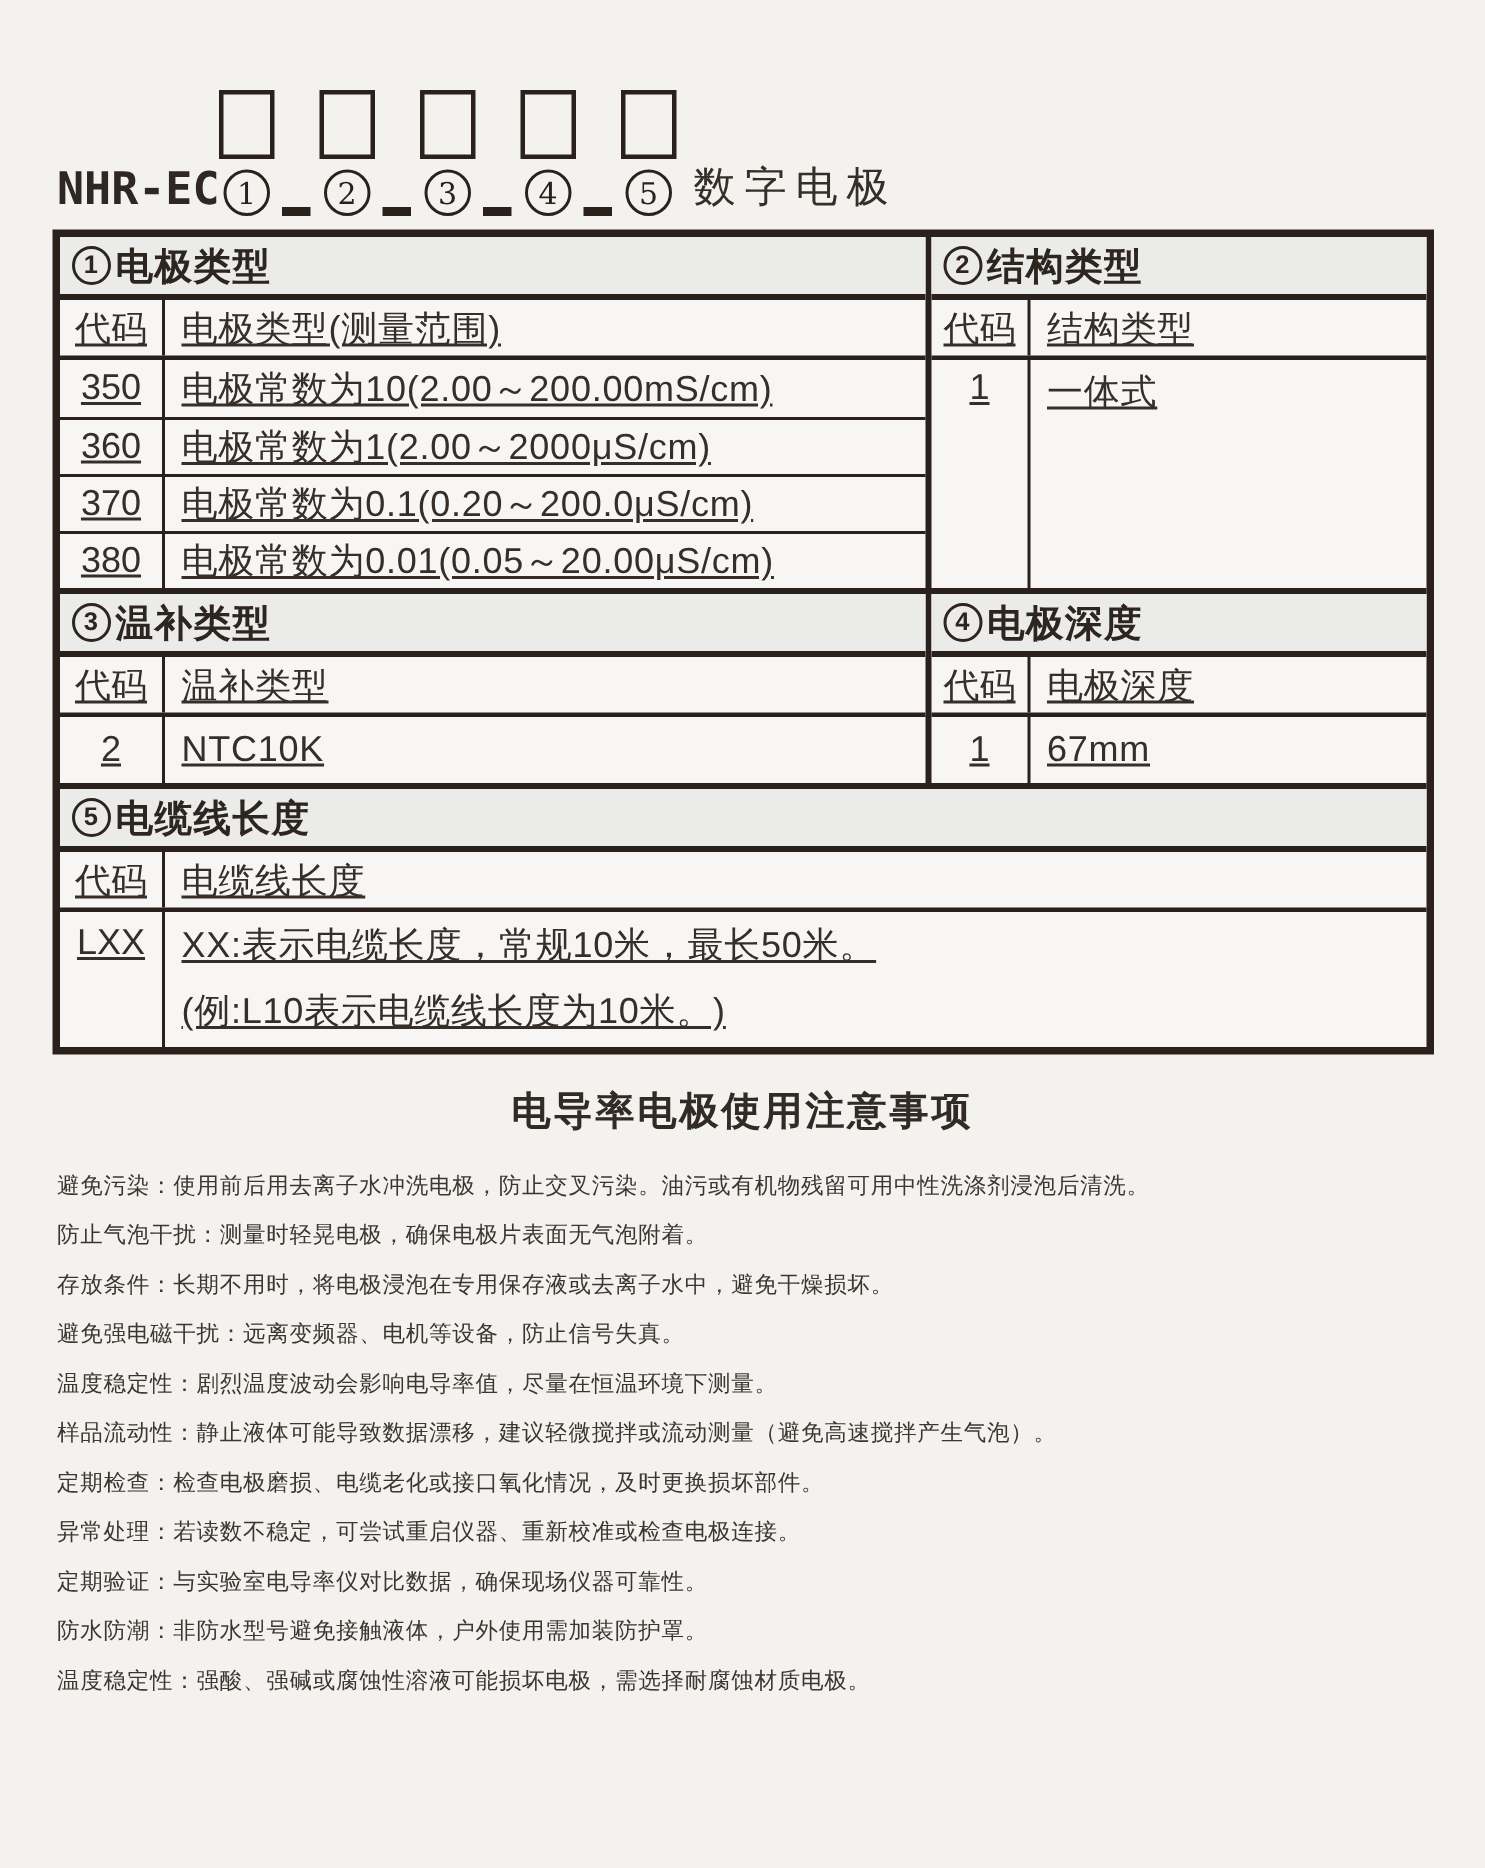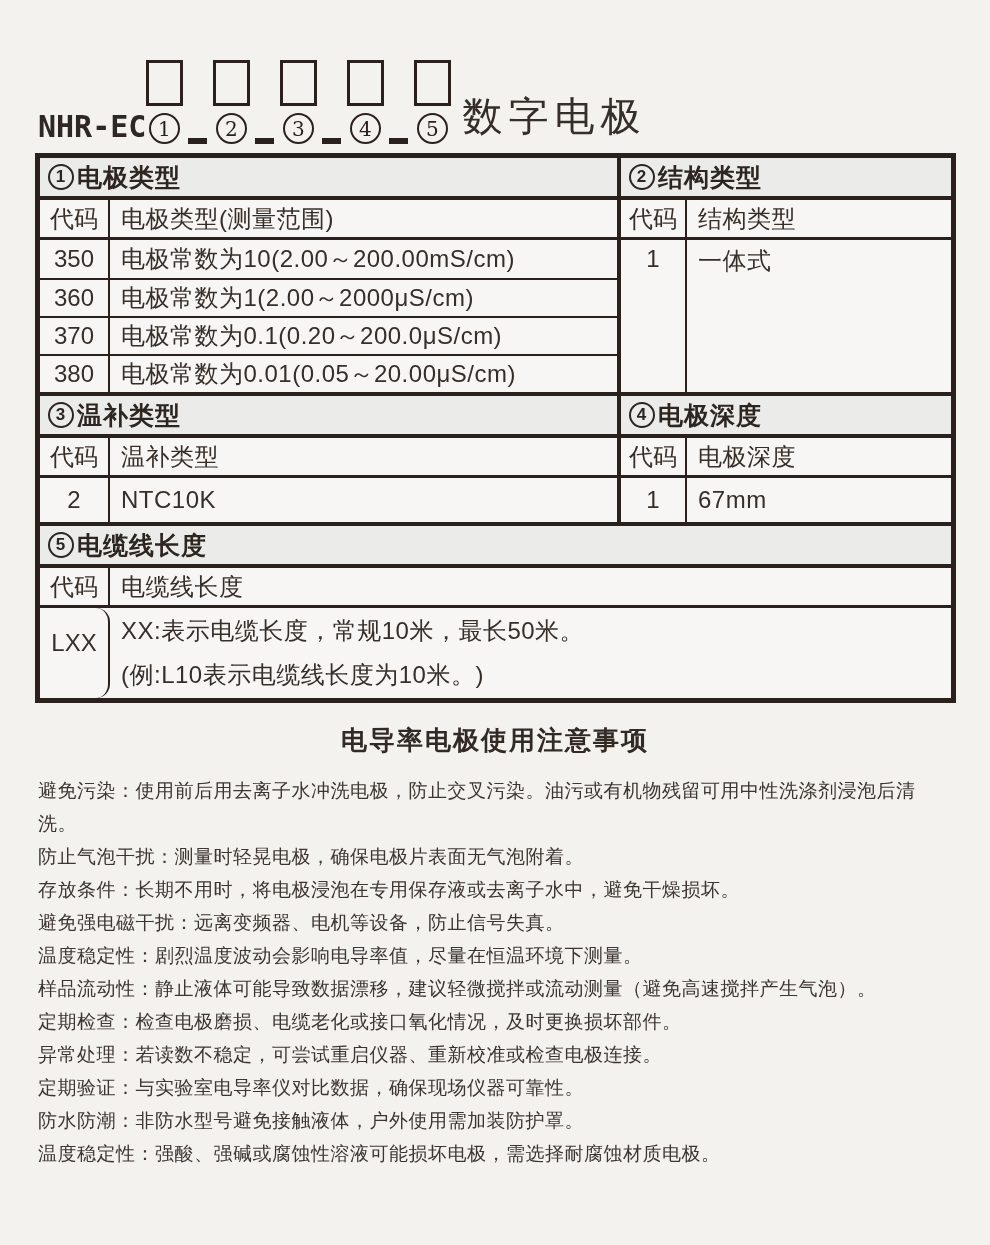--- a/index.html
+++ b/index.html
@@ -19,21 +19,21 @@
     margin-top: 6px; margin-right: -6px; color: #2f2723;
   }
   .slot { display: flex; flex-direction: column; align-items: center; width: 40px; }
   .slot-box { width: 37px; height: 46px; border: 3px solid #2a211c; background: transparent; }
   .slot-num {
     margin-top: 7px; width: 31px; height: 31px; border: 2px solid #2a211c;
     border-radius: 50%; display: flex; align-items: center; justify-content: center;
     font-size: 20px; font-family: "DejaVu Serif", serif; color: #2a211c;
   }
   .dash { width: 19px; height: 6px; background: #2a211c; margin-top: 20px; }
-  .model-suffix { font-size: 40px; letter-spacing: 6px; margin-top: 7px; margin-left: 6px; font-weight: 500; }
+  .model-suffix { font-size: 28px; letter-spacing: 6px; margin-top: 7px; margin-left: 6px; font-weight: 500; }
 
   
   .order-table {
     width: 921px; margin: 9px 0 0 35px;
     border: 5px solid #2a211c; background: #f7f6f4;
   }
   .band { display: flex; }
   .band + .band { border-top: 4px solid #2a211c; }
   .half { display: flex; flex-direction: column; }
   .half.left  { width: 581px; border-right: 4px solid #2a211c; }
@@ -43,46 +43,46 @@
   .sec-title {
     height: 42px; background: #ebecea; border-bottom: 4px solid #2a211c;
     display: flex; align-items: center; padding-left: 8px;
     font-size: 25px; font-weight: bold; letter-spacing: 1px; color: #2d2520;
   }
   .circ {
     width: 26px; height: 26px; border: 2px solid #2d2520; border-radius: 50%;
     display: inline-flex; align-items: center; justify-content: center;
     font-size: 17px; font-weight: bold; margin-right: 3px; flex: 0 0 auto;
   }
-  .trow { display: flex; align-items: center; font-size: 24px; }
+  .trow { display: flex; align-items: center; font-size: 24px; text-decoration: underline; }
   .trow.thead { height: 40px; border-bottom: 3px solid #2a211c; }
   .trow.r { height: 38px; }
   .trow.r + .trow.r { border-top: 2px solid #2a211c; }
   .c1 {
     width: 70px; align-self: stretch; border-right: 2px solid #2a211c;
     display: flex; align-items: center; justify-content: center; flex: 0 0 auto;
   }
   .half.right .c1, .nar { width: 66px; }
   .c2 { padding-left: 11px; flex: 1; letter-spacing: 0.5px; }
   .trow.grow { flex: 1; align-items: stretch; }
   .trow.grow .c1 { align-items: flex-start; padding-top: 5px; }
   .trow.grow .c2 { padding-top: 5px; }
   .trow.tall { height: 44px; }
   .trow.cable { height: 90px; align-items: stretch; }
-  .trow.cable .c1 { align-items: flex-start; padding-top: 21px; border-radius: 14px; }
+  .trow.cable .c1 { align-items: flex-start; padding-top: 7px; }
   .trow.cable .c2 { display: block; line-height: 44px; padding-top: 1px; }
 
   
   .notes-title {
     text-align: center; font-size: 26px; font-weight: 600; letter-spacing: 2px;
     margin-top: 20px; color: #322a25;
   }
   .notes { width: 905px; margin: 16px 0 0 38px; }
   .notes p {
-    font-size: 19px; line-height: 33px; letter-spacing: 0.5px; color: #3d3530;
+    font-size: 15px; line-height: 33px; letter-spacing: 0.5px; color: #3d3530;
   }
 </style>
 </head>
 <body>
 
 <div class="page">
 
   <div class="model-row">
     <span class="model-prefix">NHR-EC</span>
 

